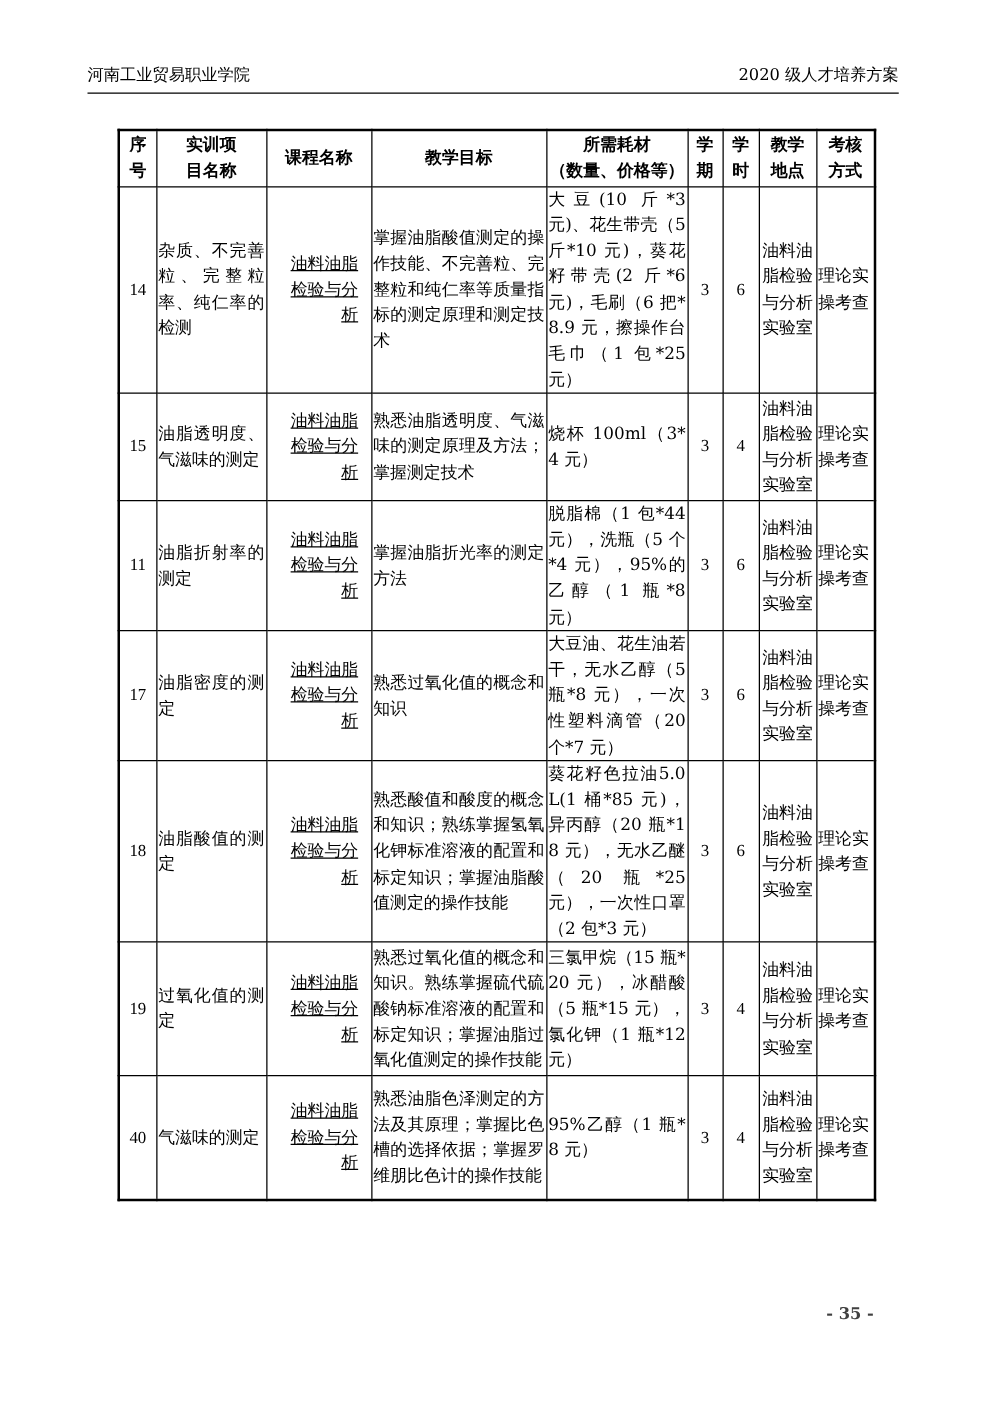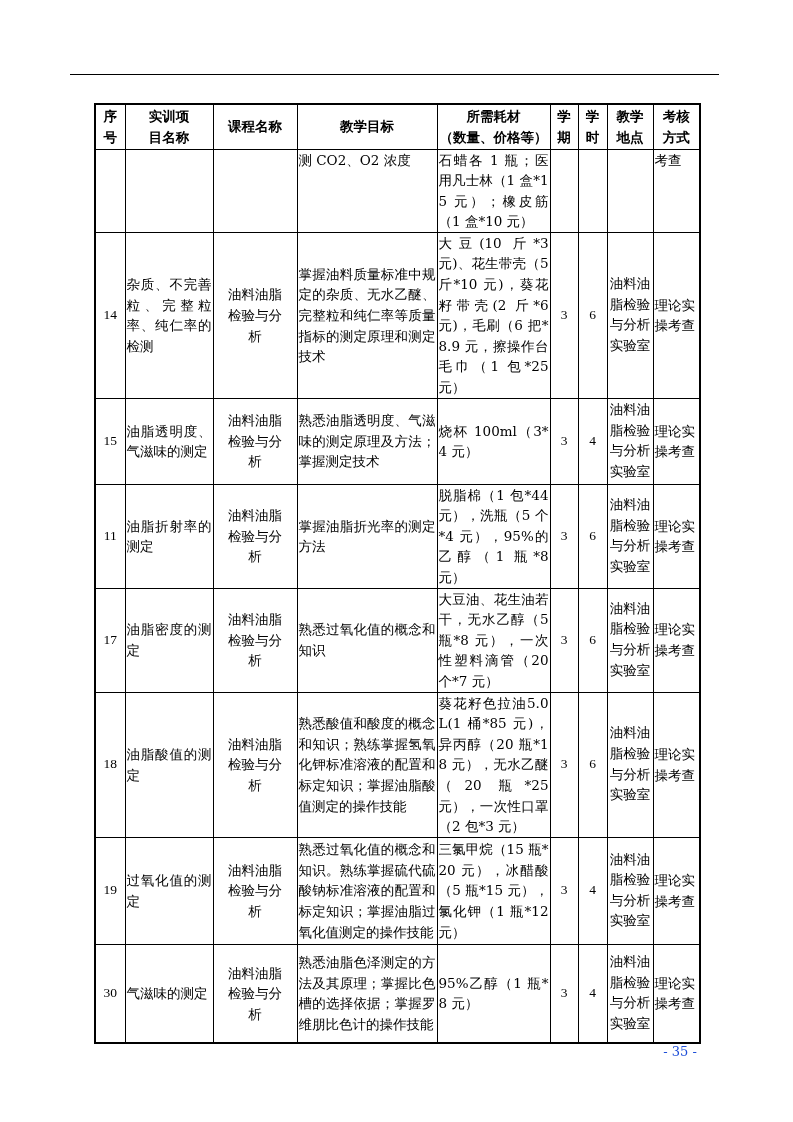--- a/index.html
+++ b/index.html
@@ -11,33 +11,37 @@
   table.tbl{position:absolute;left:94px;top:103px;width:606px;border-collapse:collapse;
             table-layout:fixed;border:2px solid #000;font-size:13.5px;}
   .tbl th,.tbl td{border:1px solid #000;padding:0 1px;line-height:20.6px;
                   word-break:break-all;overflow:hidden;}
   .tbl th{font-weight:bold;text-align:center;vertical-align:middle;
           white-space:pre-line;line-height:21px;padding:0;}
   .tbl td{vertical-align:middle;}
   .top{vertical-align:top !important;}
   .ct{text-align:center;font-family:Liberation Serif, serif;}
   .jc{text-align:justify;text-align-last:left;}
-  .c-course{text-align:center;padding:0 10px !important;}
+  .c-course{text-align:right;padding:0 10px !important;text-decoration:underline;}
   .c-assess{text-align:left;}
   tr.rh{height:45px;} tr.r0{height:83px;} tr.r1{height:144px;} tr.r2{height:86px;}
   tr.r3{height:86px;} tr.r4{height:102px;} tr.r5{height:123px;} tr.r6{height:107px;}
   tr.r7{height:99px;}
   .pg-footer{position:absolute;left:640px;top:1044px;width:80px;text-align:center;
-             font-size:13px;color:#1d4ed8;}
+             font-size:13px;color:#404040;font-weight:bold;}
 </style>
 </head>
 <body>
 
 <div class="page">
 
+  <div class="pg-header">
+    <span>河南工业贸易职业学院</span>
+    <span>2020 级人才培养方案</span>
+  </div>
   <div class="rule"></div>
 
   <table class="tbl">
     <colgroup>
       <col style="width:30px">
         <col style="width:88px">
         <col style="width:84px">
       <col style="width:140px">
         <col style="width:113px">
         <col style="width:28px">
@@ -58,37 +62,26 @@
       <th>学
 期</th>
       <th>学
 时</th>
       <th>教学
 地点</th>
       <th>考核
 方式</th>
     </tr>
 
-    <tr class="r0">
-      <td class="ct top"></td>
-      <td class="jc top"></td>
-      <td class="c-course top"></td>
-      <td class="jc top">测 CO2、O2 浓度</td>
-      <td class="jc top">石蜡各 1 瓶；医用凡士林（1 盒*15 元）；橡皮筋（1 盒*10 元）</td>
-      <td class="ct top"></td>
-      <td class="ct top"></td>
-      <td class="ct top"></td>
-      <td class="c-assess top">考查</td>
-    </tr>
 
     <tr class="r1">
       <td class="ct">14</td>
       <td class="jc">杂质、不完善粒、完整粒率、纯仁率的检测</td>
       <td class="c-course">油料油脂检验与分析</td>
-      <td class="jc">掌握油料质量标准中规定的杂质、无水乙醚、完整粒和纯仁率等质量指标的测定原理和测定技术</td>
+      <td class="jc">掌握油脂酸值测定的操作技能、不完善粒、完整粒和纯仁率等质量指标的测定原理和测定技术</td>
       <td class="jc">大豆(10 斤*3 元)、花生带壳（5 斤*10 元)，葵花籽带壳(2 斤*6 元)，毛刷（6 把*8.9 元，擦操作台毛巾（1 包*25 元）</td>
       <td class="ct">3</td>
       <td class="ct">6</td>
       <td class="ct">油料油脂检验与分析实验室</td>
       <td class="c-assess">理论实操考查</td>
     </tr>
 
     <tr class="r2">
       <td class="ct">15</td>
       <td class="jc">油脂透明度、气滋味的测定</td>
@@ -143,21 +136,21 @@
       <td class="c-course">油料油脂检验与分析</td>
       <td class="jc">熟悉过氧化值的概念和知识。熟练掌握硫代硫酸钠标准溶液的配置和标定知识；掌握油脂过氧化值测定的操作技能</td>
       <td class="jc">三氯甲烷（15 瓶*20 元），冰醋酸（5 瓶*15 元），氯化钾（1 瓶*12 元）</td>
       <td class="ct">3</td>
       <td class="ct">4</td>
       <td class="ct">油料油脂检验与分析实验室</td>
       <td class="c-assess">理论实操考查</td>
     </tr>
 
     <tr class="r7">
-      <td class="ct">30</td>
+      <td class="ct">40</td>
       <td class="jc">气滋味的测定</td>
       <td class="c-course">油料油脂检验与分析</td>
       <td class="jc">熟悉油脂色泽测定的方法及其原理；掌握比色槽的选择依据；掌握罗维朋比色计的操作技能</td>
       <td class="jc">95%乙醇（1 瓶*8 元）</td>
       <td class="ct">3</td>
       <td class="ct">4</td>
       <td class="ct">油料油脂检验与分析实验室</td>
       <td class="c-assess">理论实操考查</td>
     </tr>
   </tbody>

